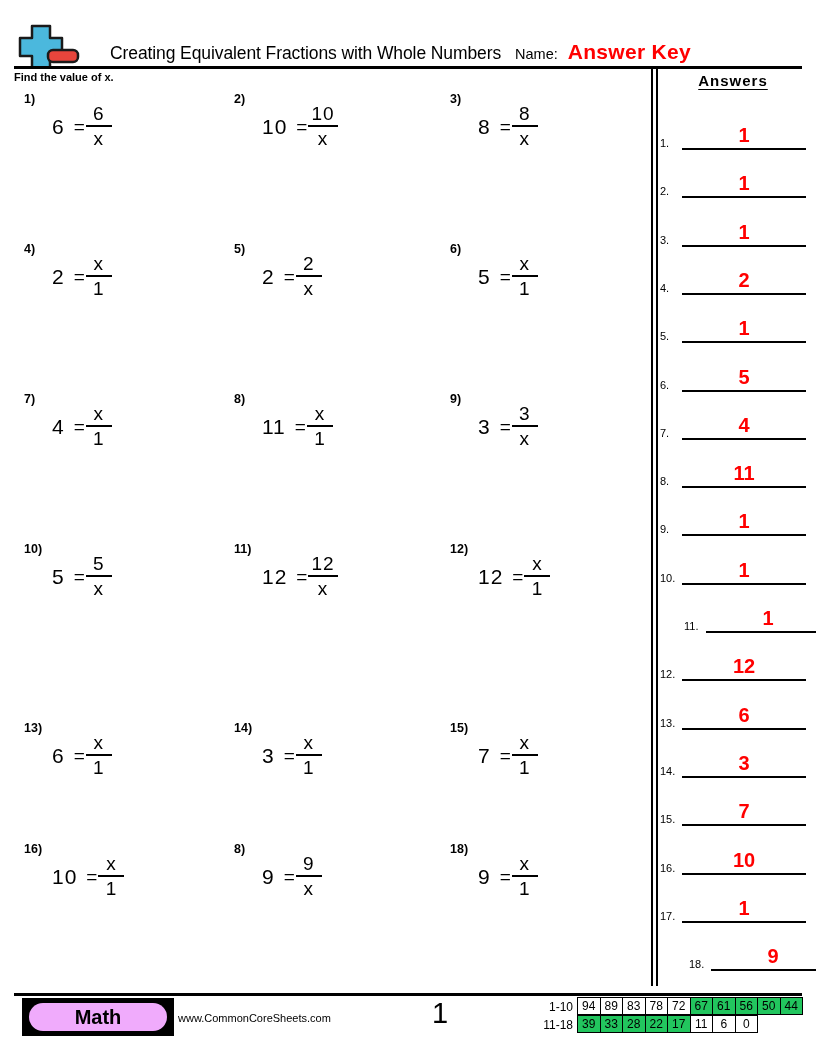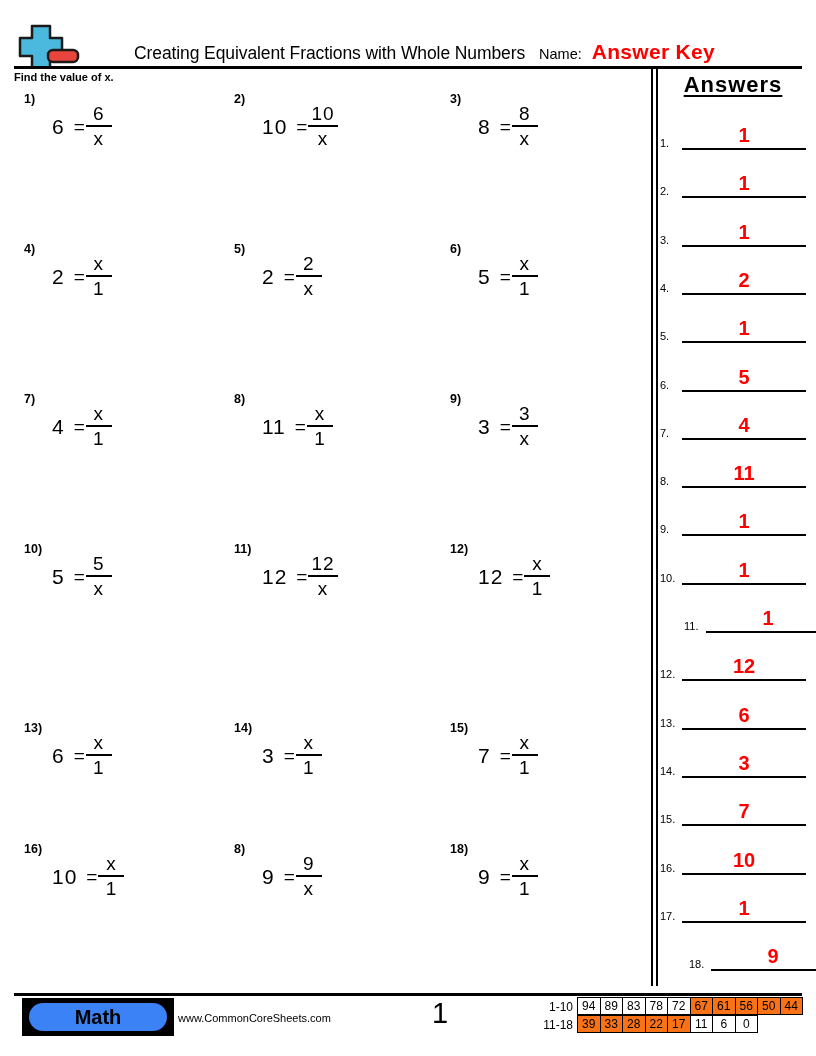--- a/index.html
+++ b/index.html
@@ -33,21 +33,20 @@
     left: 110px; top: 40px;
     width: 700px;
     height: 26px;
     display: flex;
     align-items: baseline;
   }
   #worksheet-title {
     font-size: 17.5px;
     letter-spacing: -0.1px;
     white-space: nowrap;
-    margin-left: 24px;
   }
   #name-label {
     font-size: 14.5px;
     margin-left: 14px;
     white-space: nowrap;
   }
   #name-value {
     font-size: 21px;
     font-weight: bold;
     color: #ff0000;
@@ -165,21 +164,21 @@
     position: absolute;
     left: 658px; top: 66px;
     width: 158px;
     height: 906px;
   }
   #answers-heading {
     position: absolute;
     left: 0; top: 6px;
     width: 150px;
     text-align: center;
-    font-size: 22px;
+    font-size: 15px;
     font-weight: bold;
     letter-spacing: 1px;
     text-decoration: underline;
     text-underline-offset: 3px;
   }
   .arow {
     position: absolute;
     left: 0;
     width: 152px;
     height: 44px;
@@ -228,21 +227,21 @@
     left: 22px; top: 2px;
     width: 152px; height: 38px;
     background: #000000;
     display: flex;
     align-items: center;
     justify-content: center;
   }
   #math-badge .pill {
     width: 138px;
     height: 28px;
-    background: #3b82f6;
+    background: #f0abfc;
     border-radius: 14px;
     display: flex;
     align-items: center;
     justify-content: center;
     font-size: 20px;
     font-weight: bold;
     color: #000000;
   }
   #site-url {
     position: absolute;
@@ -285,21 +284,21 @@
     height: 18px;
     box-sizing: border-box;
     border: 1px solid #000000;
     margin-left: -1px;
     margin-top: -1px;
     font-size: 12px;
     line-height: 16px;
     text-align: center;
     background: #ffffff;
   }
-  .stcell.shaded { background: #f97316; }
+  .stcell.shaded { background: #22c55e; }
   .stcell.empty  { border: none; background: transparent; }
 </style>
 </head>
 <body>
 
 <div id="header">
   <div id="logo">
     <svg width="72" height="48" viewBox="0 0 72 48" xmlns="http://www.w3.org/2000/svg">
       <path d="M14 6 h18 v12 h12 v18 h-12 v12 h-18 v-12 h-12 v-18 h12 z" fill="#4bb8dd" stroke="#1a1a1a" stroke-width="2.5" stroke-linejoin="round"></path>
       <rect x="30" y="30" width="30" height="12" rx="5" ry="5" fill="#e8453c" stroke="#1a1a1a" stroke-width="2.5"></rect>

